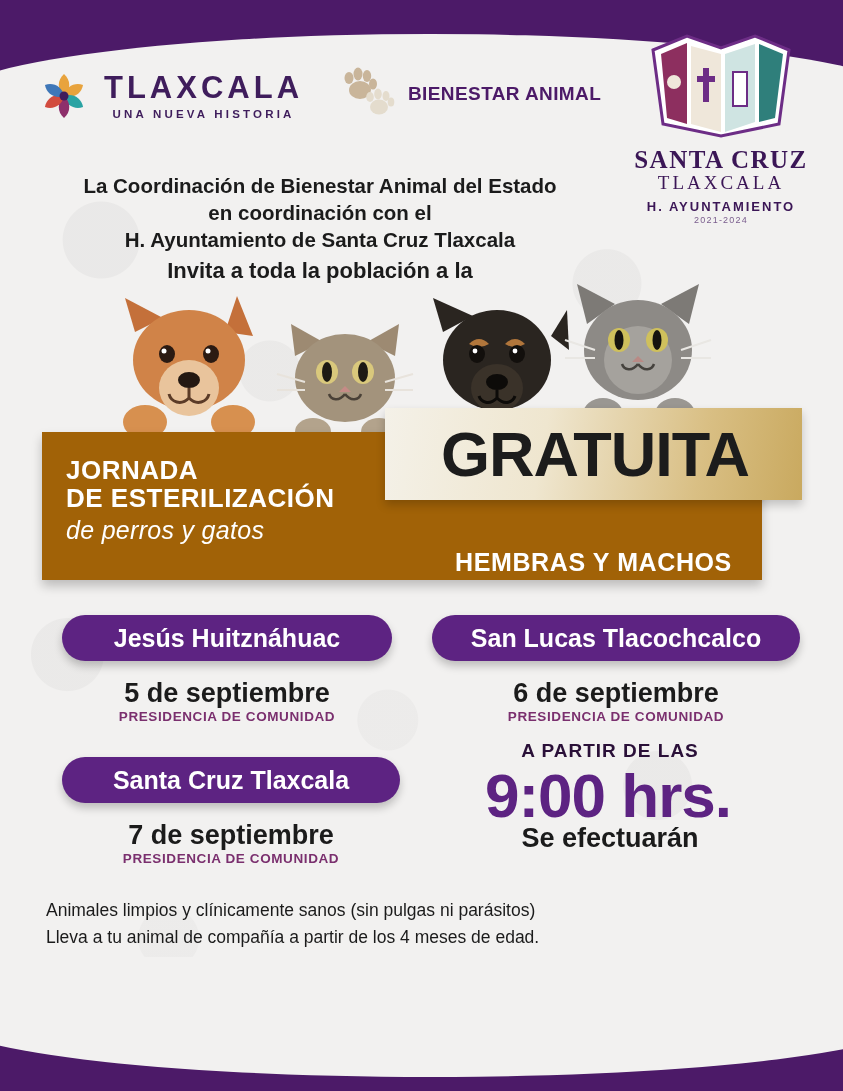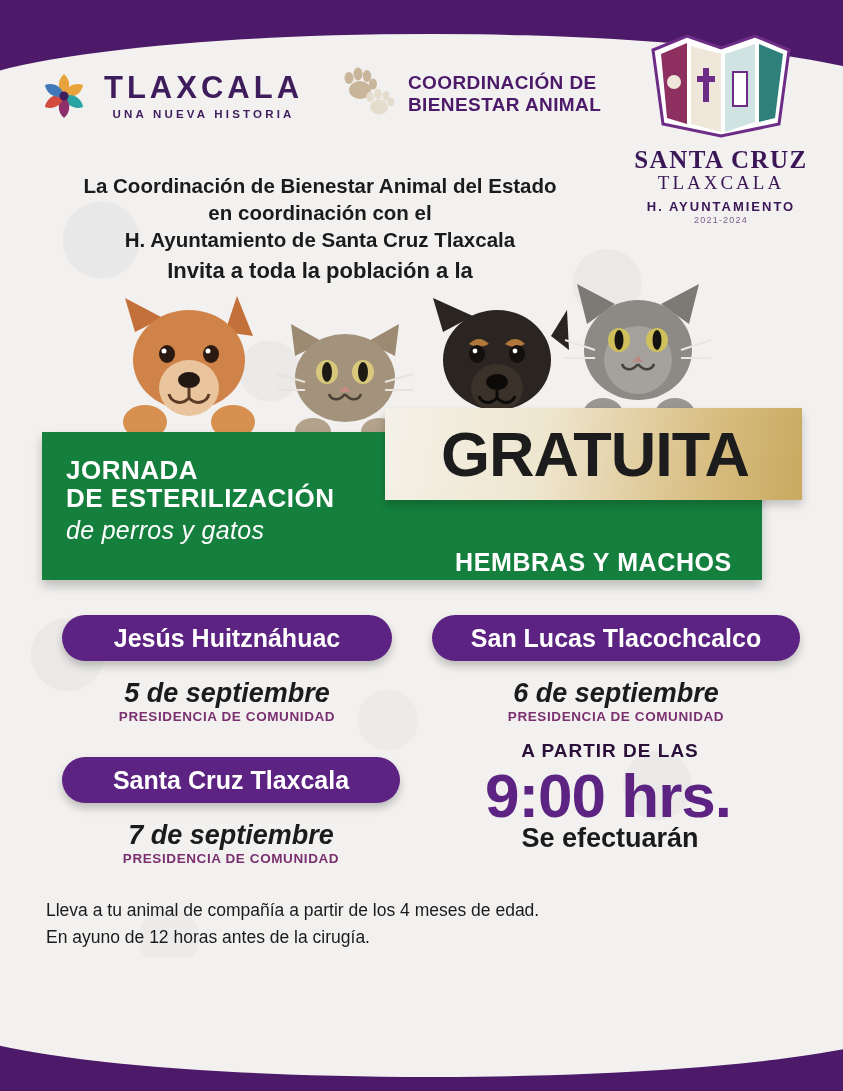--- a/index.html
+++ b/index.html
@@ -192,21 +192,21 @@
   }
   .animal { position: absolute; }
 
   
   .banner {
     position: absolute;
     left: 42px;
     top: 432px;
     width: 720px;
     height: 148px;
-    background: #15803d;
+    background: #a16207;
     box-shadow: 0 6px 10px rgba(0,0,0,0.22);
   }
   .banner-left {
     position: absolute;
     left: 24px;
     top: 24px;
     width: 350px;
     color: #ffffff;
   }
   .banner-left .l1 {
@@ -277,21 +277,20 @@
   .pill-1 { left: 62px;  top: 615px; width: 330px; }
   .pill-2 { left: 432px; top: 615px; width: 368px; }
   .pill-3 { left: 62px;  top: 757px; width: 338px; }
 
   .date {
     position: absolute;
     text-align: center;
     font-size: 27px;
     font-weight: bold;
     color: #1b1b1b;
-    font-style: italic;
   }
   .date-sub {
     position: absolute;
     text-align: center;
     font-size: 13.5px;
     font-weight: bold;
     letter-spacing: 0.6px;
     color: #7a2f6e;
   }
   .d1 { left: 62px;  top: 678px; width: 330px; }
@@ -394,21 +393,20 @@
           <g fill="#e4dccd">
             <ellipse cx="39" cy="41" rx="9" ry="7.5"></ellipse>
             <ellipse cx="30" cy="31" rx="3.8" ry="5"></ellipse>
             <ellipse cx="38" cy="28" rx="3.8" ry="5.4"></ellipse>
             <ellipse cx="46" cy="30" rx="3.5" ry="5"></ellipse>
             <ellipse cx="51" cy="36" rx="3.3" ry="4.6"></ellipse>
           </g>
         </svg>
       </span>
       <span class="coord-text">
-        <div>COORDINACIÓN DE</div>
         <div>BIENESTAR ANIMAL</div>
       </span>
     </div>
 
     <div class="logo-santacruz">
       <span class="sc-shield">
         <svg width="148" height="108" viewBox="0 0 148 108">
           <path d="M6,18 L40,4 L74,16 L108,4 L142,18 L132,92 L74,104 L16,92 Z" fill="#ffffff" stroke="#6d2d86" stroke-width="3"></path>
           <path d="M14,22 L40,11 L40,92 L20,86 Z" fill="#8d2f5f"></path>
           <path d="M44,14 L74,22 L74,100 L44,92 Z" fill="#efe7da"></path>
@@ -531,20 +529,21 @@
   <div class="date d3">7 de septiembre</div>
   <div class="date-sub d3s">PRESIDENCIA DE COMUNIDAD</div>
 
   <div class="apartir">A PARTIR DE LAS</div>
   <div class="hour">9:00 hrs.</div>
   <div class="se-efect">
     <div>Se efectuarán</div>
   </div>
 
   <div class="reqs">
+    <div>Animales limpios y clínicamente sanos (sin pulgas ni parásitos)</div>
     <div>Lleva a tu animal de compañía a partir de los 4 meses de edad.</div>
     <div>En ayuno de 12 horas antes de la cirugía.</div>
     <div>Hembras no deben estar en celo, gestando o lactando</div>
     <div>No braquicéfalos(Perros: pugs, bulldog inglés y francés. Gatos: Persa)</div>
     <div>El animal de compañía no deberá presentar obesidad o desnutrición.</div>
   </div>
 
   <div class="bottom-band"></div>
   <div class="bottom-band-curve"></div>
 </div>

